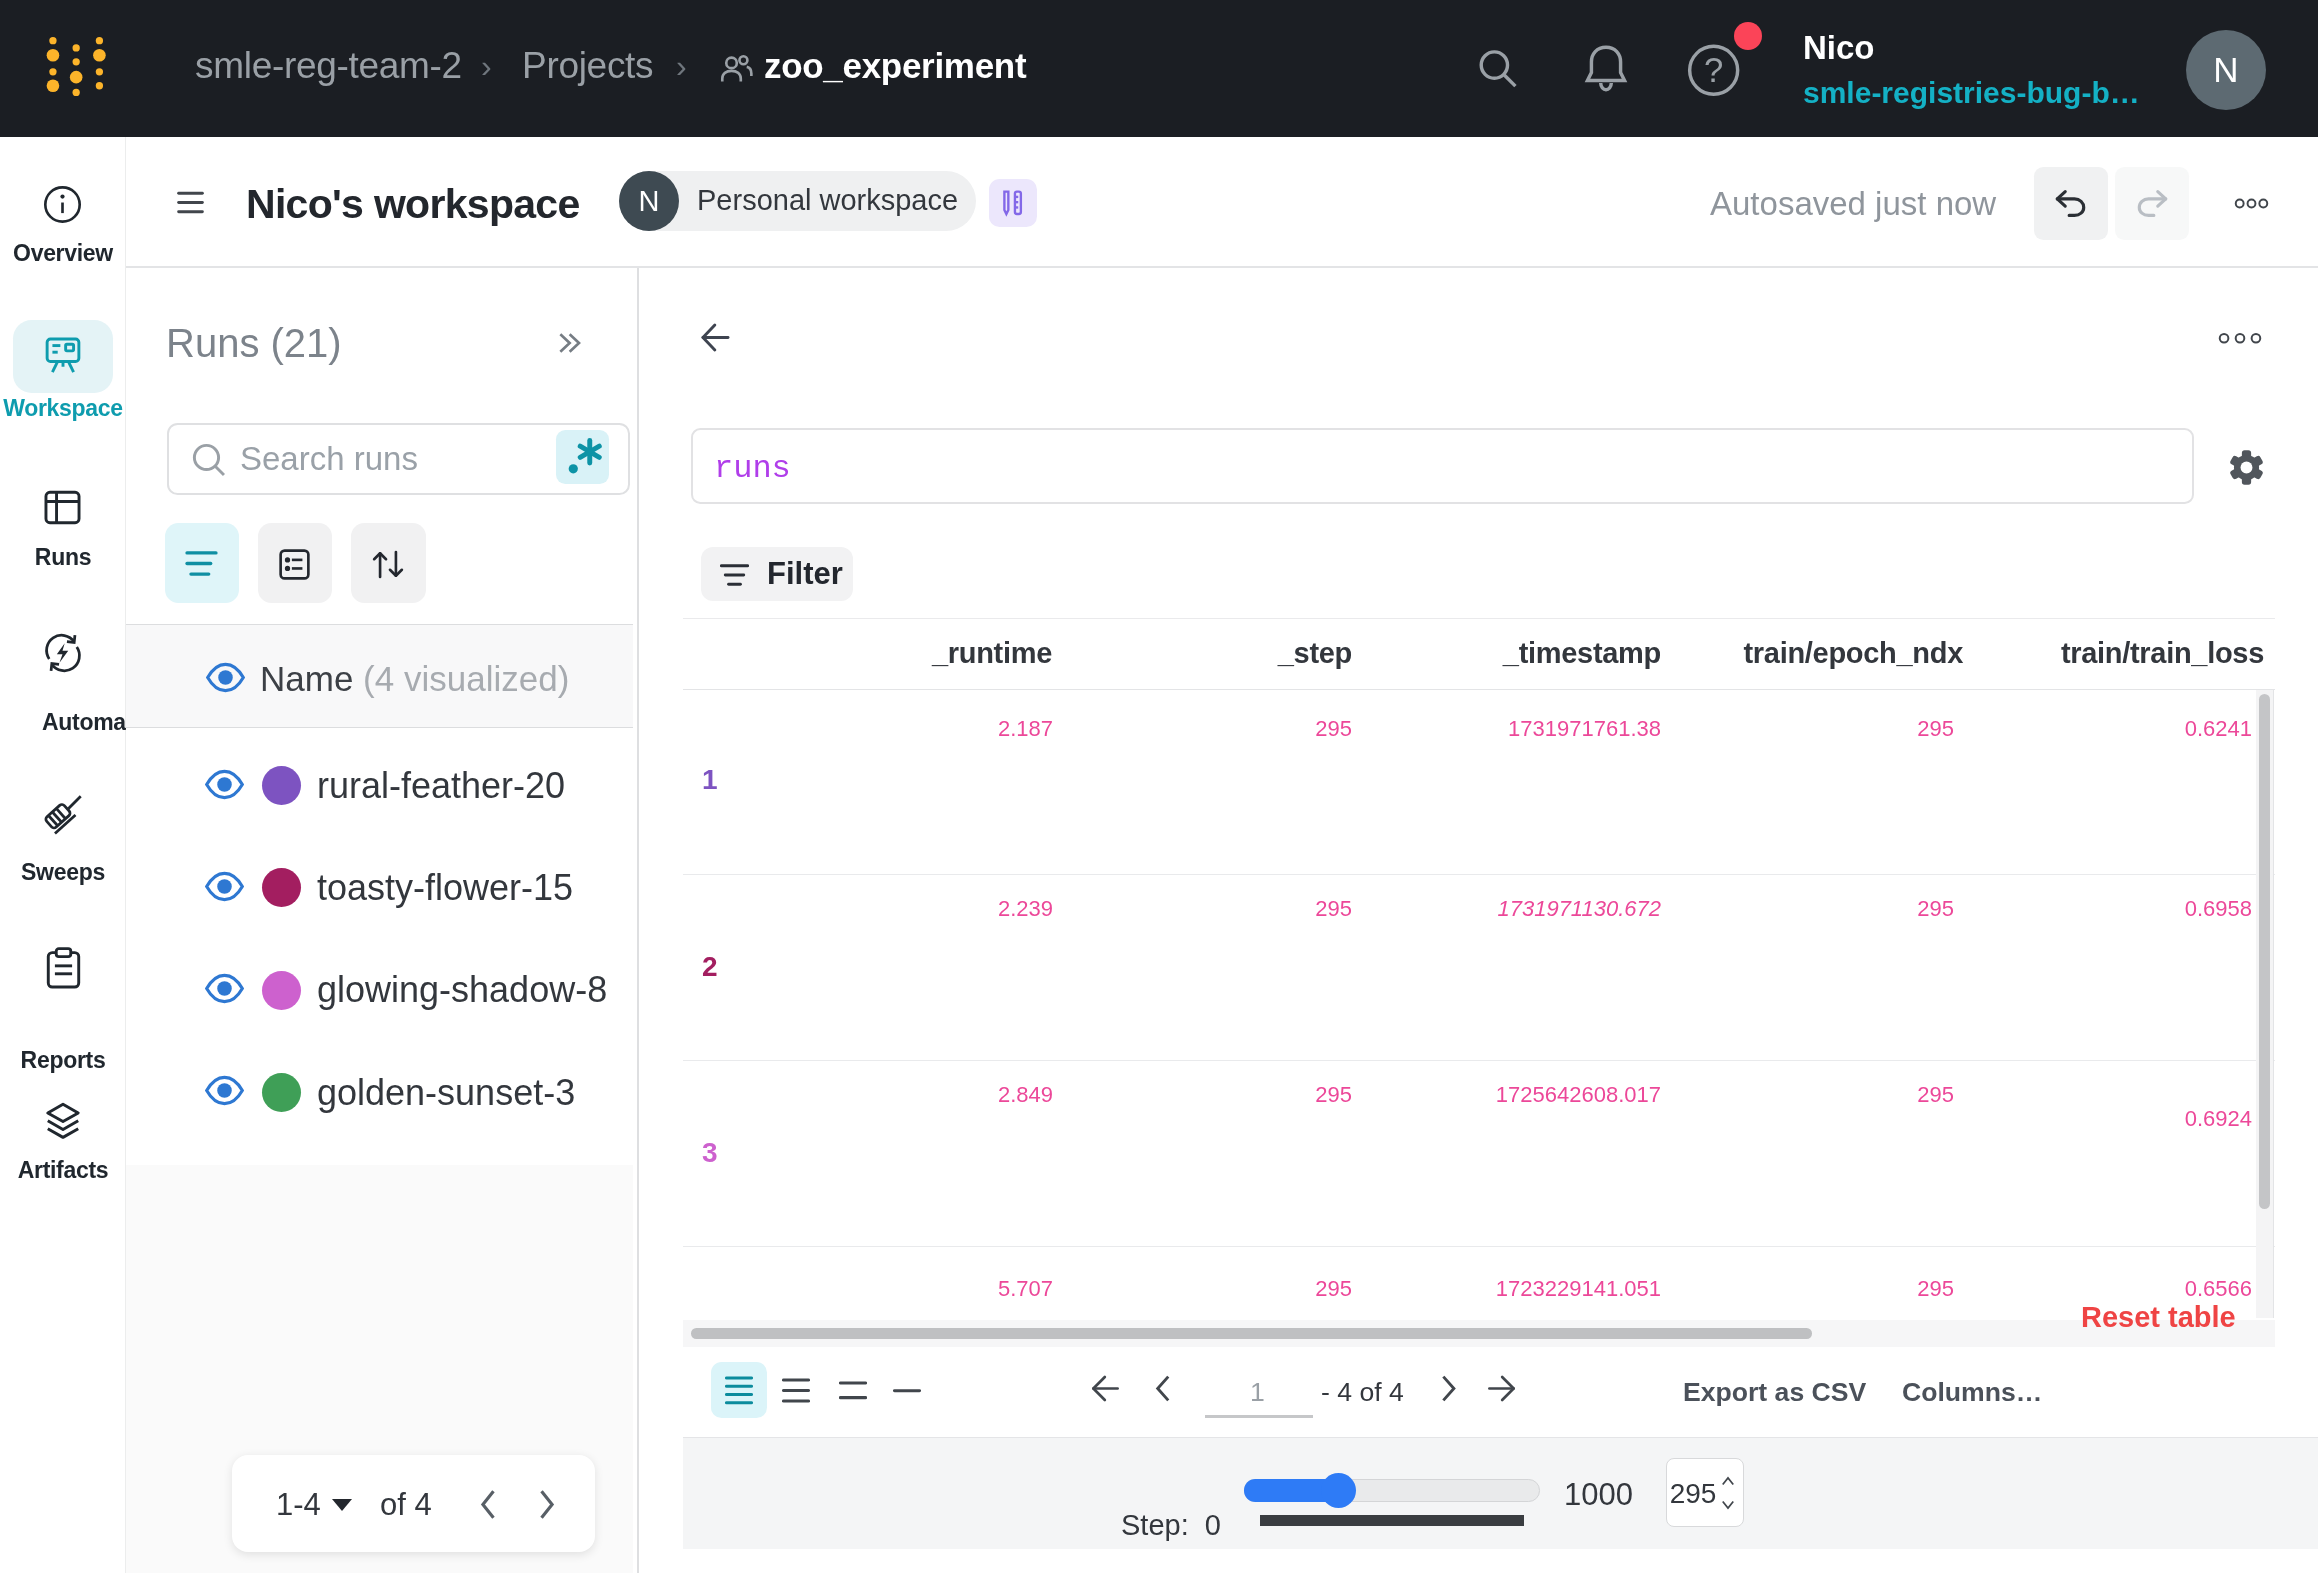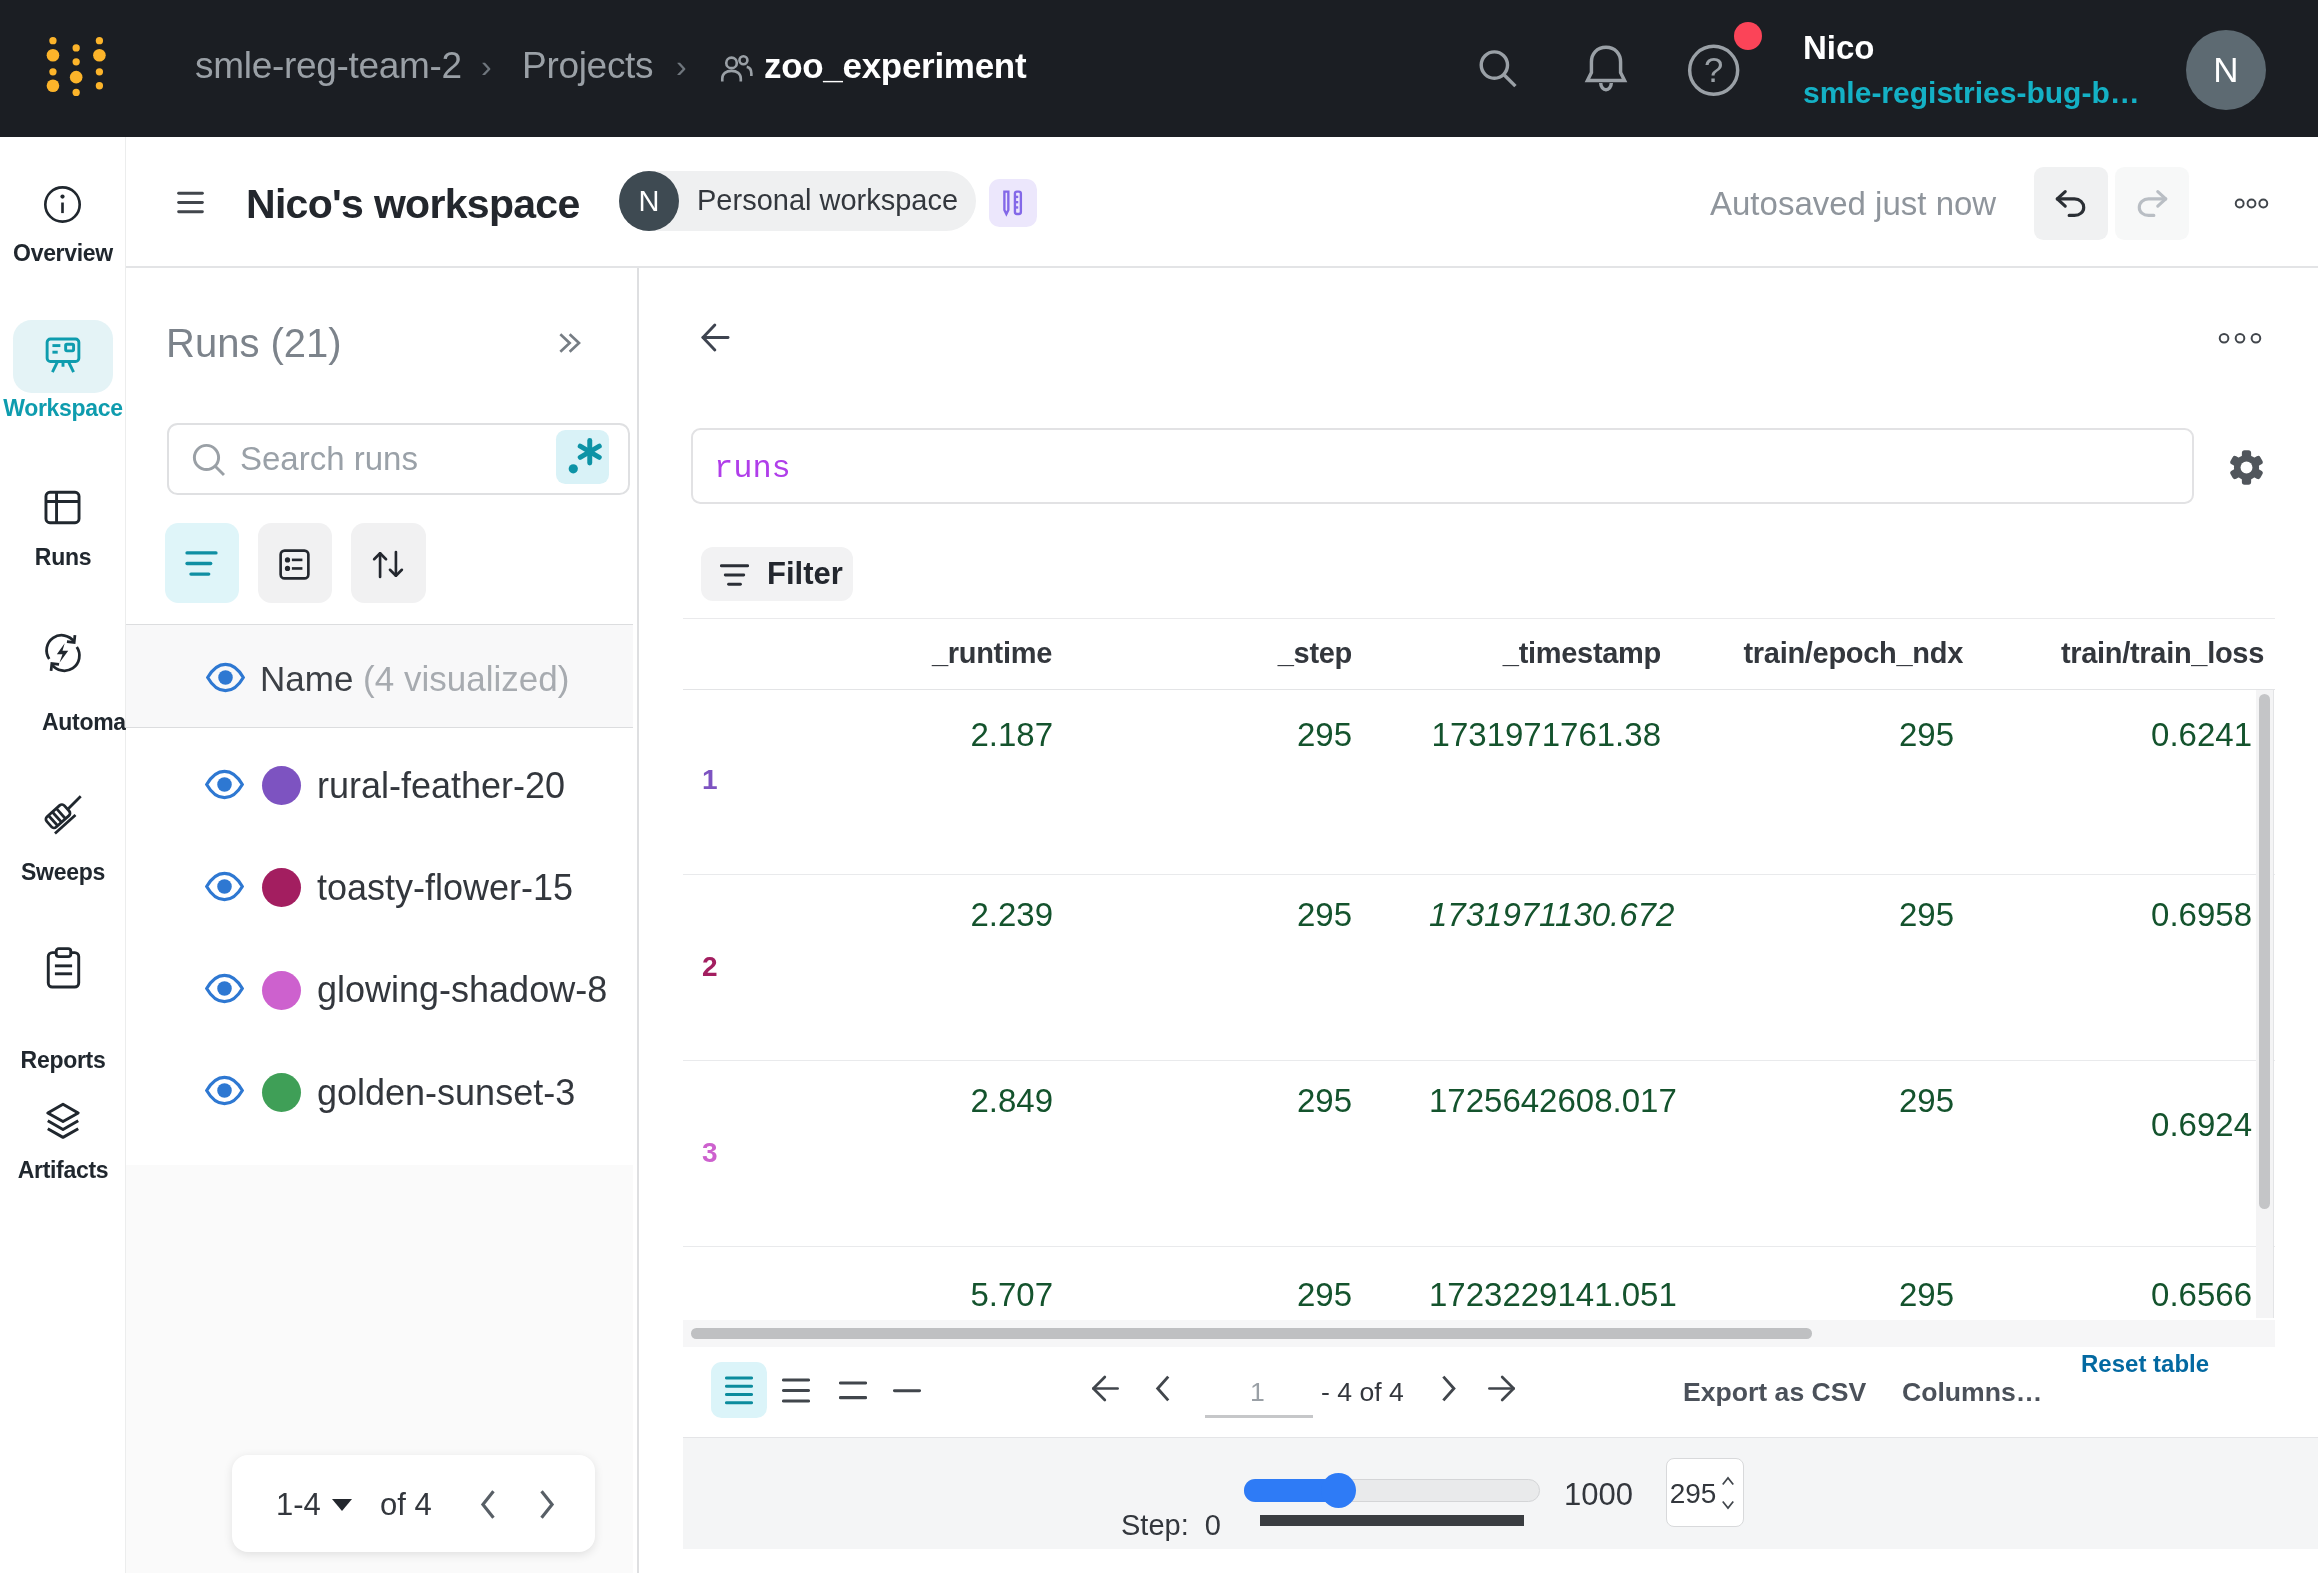--- a/index.html
+++ b/index.html
@@ -12,21 +12,21 @@
 .crumbbold{color:#fff;font-size:35px;font-weight:700;letter-spacing:-0.3px;}
 
 .rail{left:0;top:137px;width:126px;height:1436px;background:#fff;border-right:1.3px solid #eceded;}
 .raillabel{width:126px;text-align:center;font-size:23px;font-weight:600;color:#20272e;letter-spacing:-0.3px;}
 
 .hdr2{left:126px;top:137px;width:2192px;height:131px;background:#fff;border-bottom:2px solid #e3e4e6;}
 
 .lpanel{left:126px;top:268px;width:511px;height:1305px;background:#fff;}
 
 .main{left:637px;top:268px;width:1682px;height:1305px;background:#fff;border-left:2px solid #dedfe1;}
-.num{font-size:33px;color:#14532d;}
+.num{font-size:22px;color:#ec4899;}
 .hdrlbl{font-size:29px;font-weight:700;color:#33373d;letter-spacing:-0.3px;}
 </style>
 </head>
 <body>
 
 <div class="a topbar">
   <svg class="a" style="left:41px;top:32px;" width="73" height="73" viewBox="0 0 110 110">
     <g fill="#fcb42a">
       <circle cx="18" cy="13" r="5.5"></circle>
         <circle cx="18" cy="35" r="9.5"></circle>
@@ -350,21 +350,21 @@
 <div class="a" style="left:1321px;top:1377px;font-size:26.6px;color:#33373d;">- 4 of 4</div>
 <svg class="a" style="left:1434px;top:1374px;" width="26.6" height="29" viewBox="0 0 20 22" fill="none" stroke="#41464c" stroke-width="2.2">
     <path d="M7 2 L15 11 l-8 9"></path>
   </svg>
 <svg class="a" style="left:1486px;top:1373px;" width="31" height="31" viewBox="0 0 23 23" fill="none" stroke="#41464c" stroke-width="2" stroke-linecap="round" stroke-linejoin="round">
   <path d="M12 3 L20.5 11.5 L12 20"></path>
     <path d="M20.5 11.5 h-18"></path>
 </svg>
 <div class="a" style="left:1683px;top:1377px;font-size:26.6px;font-weight:700;color:#4b515a;">Export as CSV</div>
 <div class="a" style="left:1902px;top:1377px;font-size:26.6px;font-weight:700;color:#4b515a;">Columns…</div>
-<div class="a" style="left:2081px;top:1350px;font-size:24px;font-weight:700;color:#0369a1;">Reset table</div>
+<div class="a" style="left:2081px;top:1301px;font-size:29px;font-weight:700;color:#ef4444;">Reset table</div>
 
 <div class="a" style="left:683px;top:1437px;width:1635px;height:112px;background:#f4f5f6;border-top:1.3px solid #e4e5e7;"></div>
 <div class="a" style="left:1121px;top:1477px;font-size:29px;color:#33373d;margin-top:32px;">Step:&nbsp;&nbsp;0</div>
 <div class="a" style="left:1244px;top:1479px;width:296px;height:22.6px;background:#e9eaeb;border:1.3px solid #d4d5d7;border-radius:11.3px;"></div>
 <div class="a" style="left:1244px;top:1479px;width:111px;height:22.6px;background:#2e7bf6;border-radius:11.3px;"></div>
 <div class="a" style="left:1321px;top:1473px;width:35px;height:35px;background:#2e7bf6;border-radius:50%;"></div>
 <div class="a" style="left:1260px;top:1515px;width:264px;height:10.6px;background:#3a3d41;"></div>
 <div class="a" style="left:1564px;top:1477px;font-size:31px;color:#33373d;text-align:center;">1000</div>
 <div class="a" style="left:1666px;top:1458px;width:78px;height:69px;background:#fff;border:1.3px solid #d8d9db;border-radius:8px;"></div>
 <div class="a" style="left:1666px;top:1478px;font-size:28px;color:#33373d;width:54px;text-align:center;">295</div>

